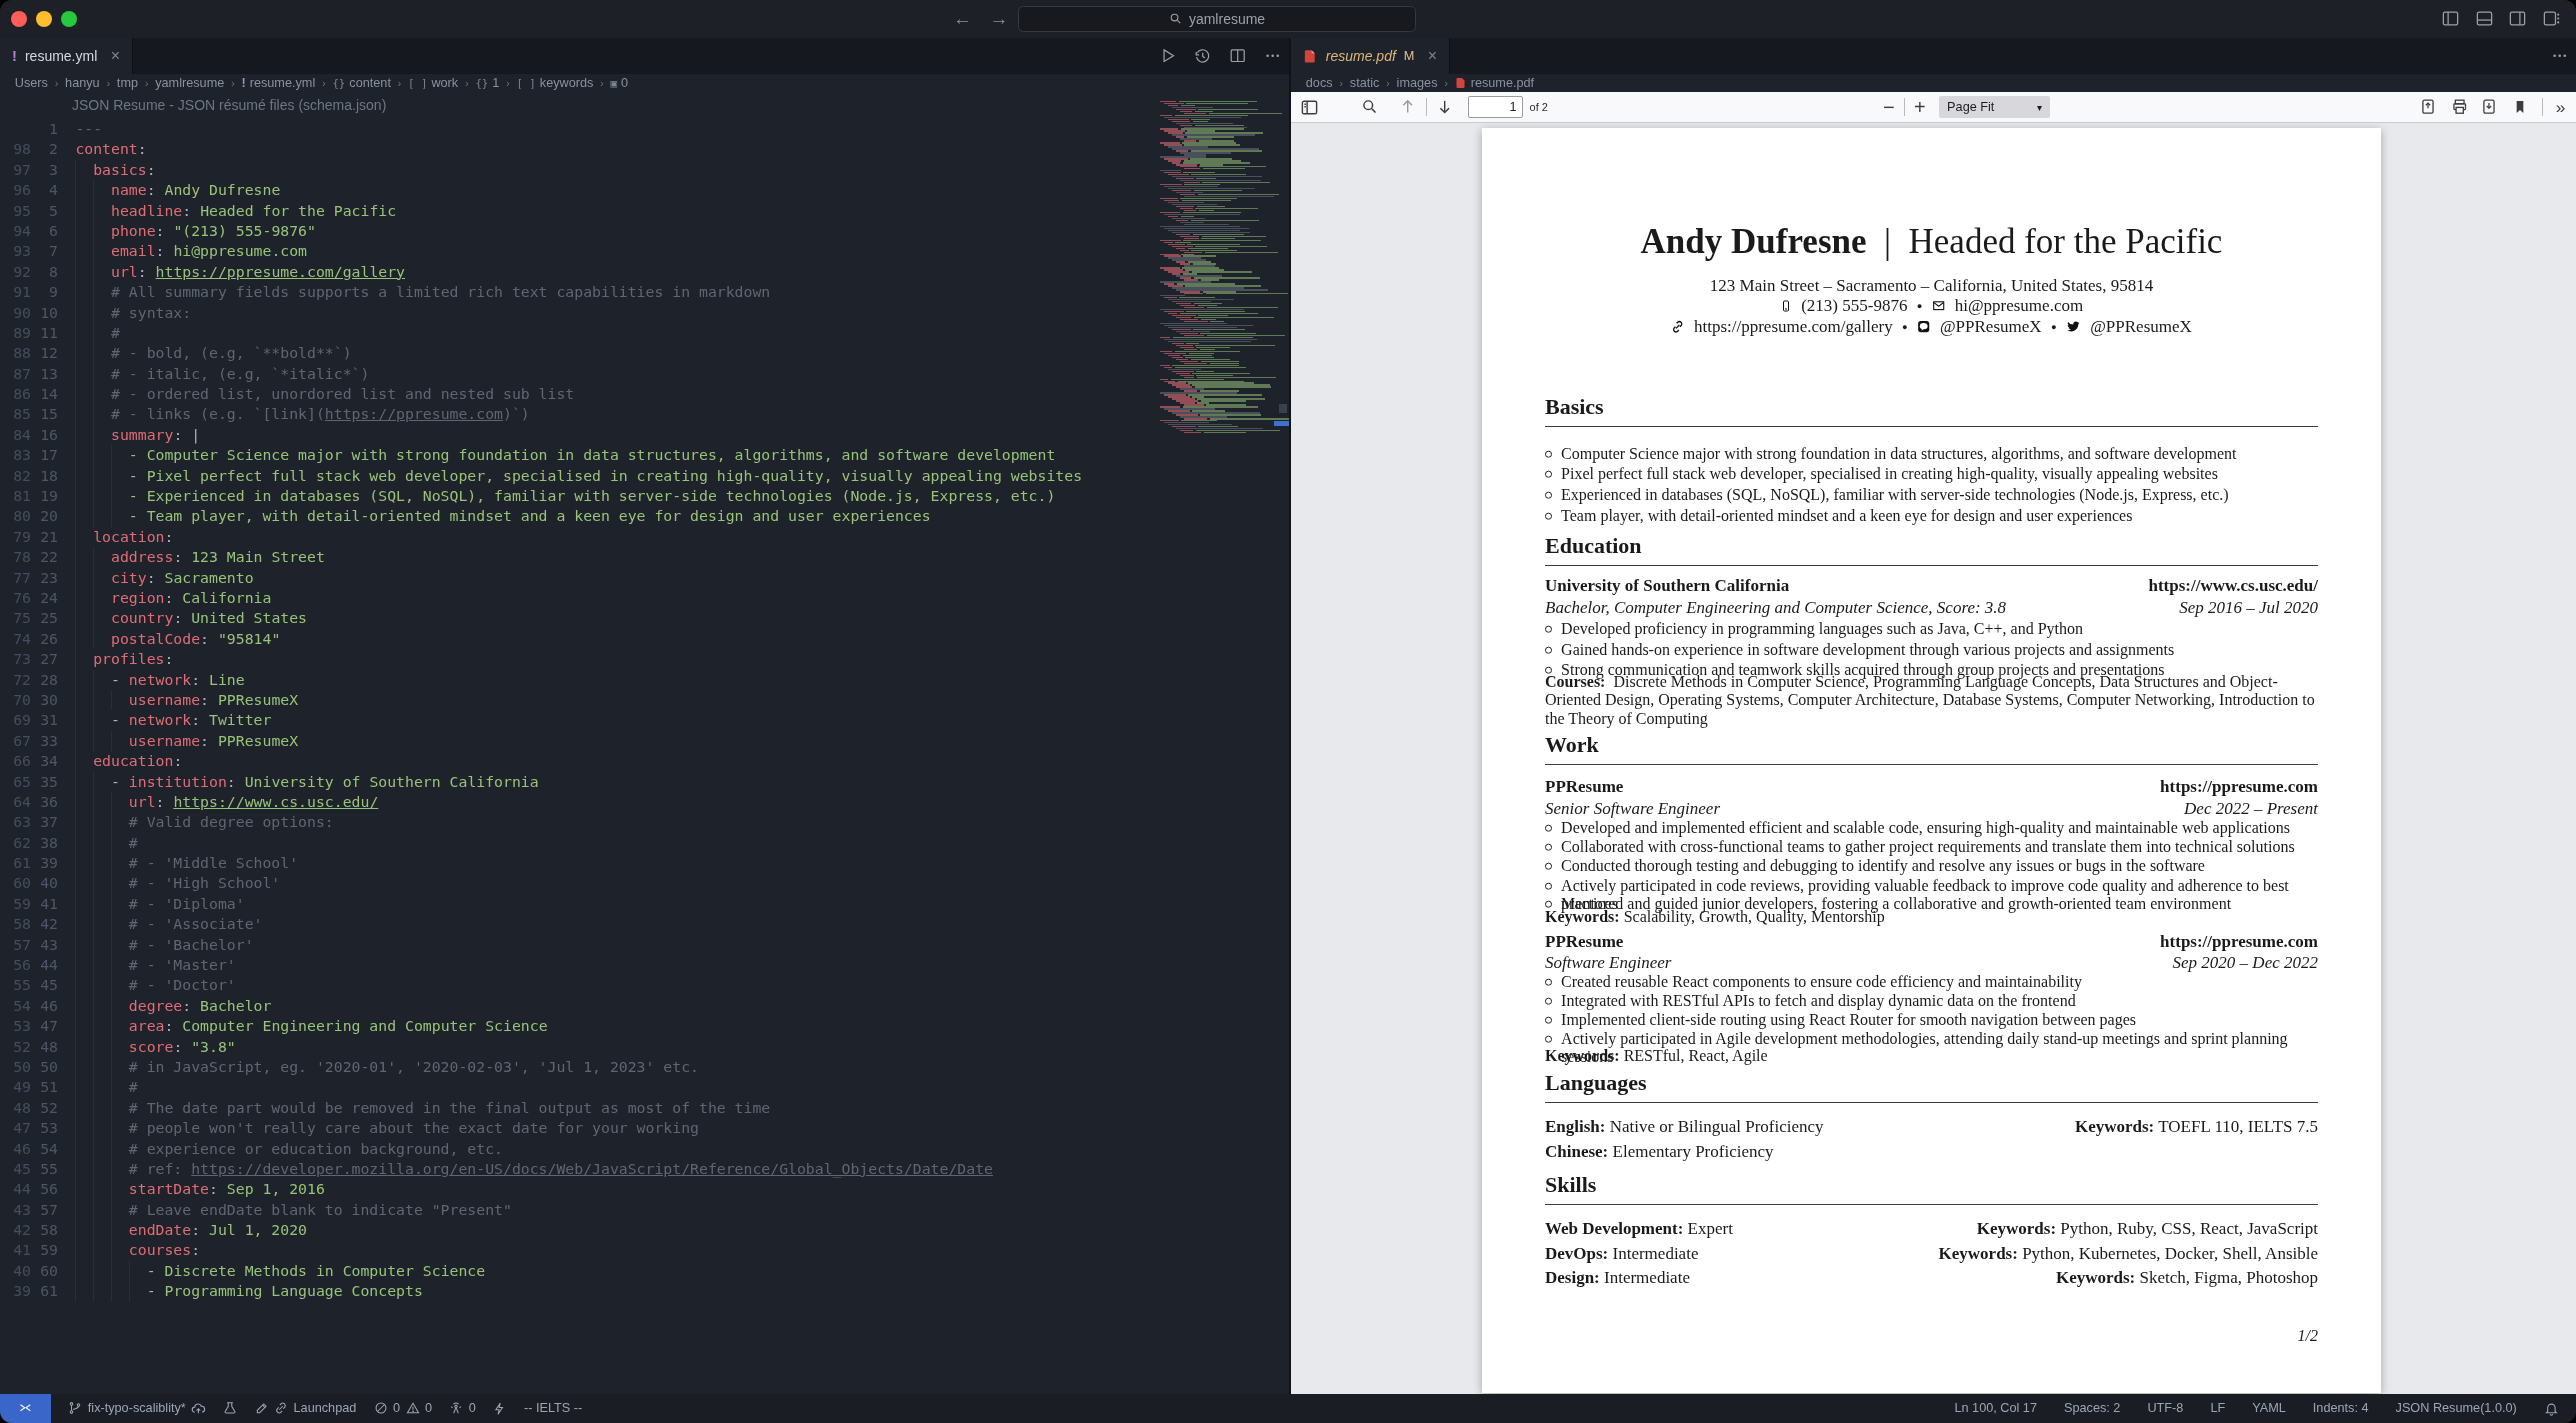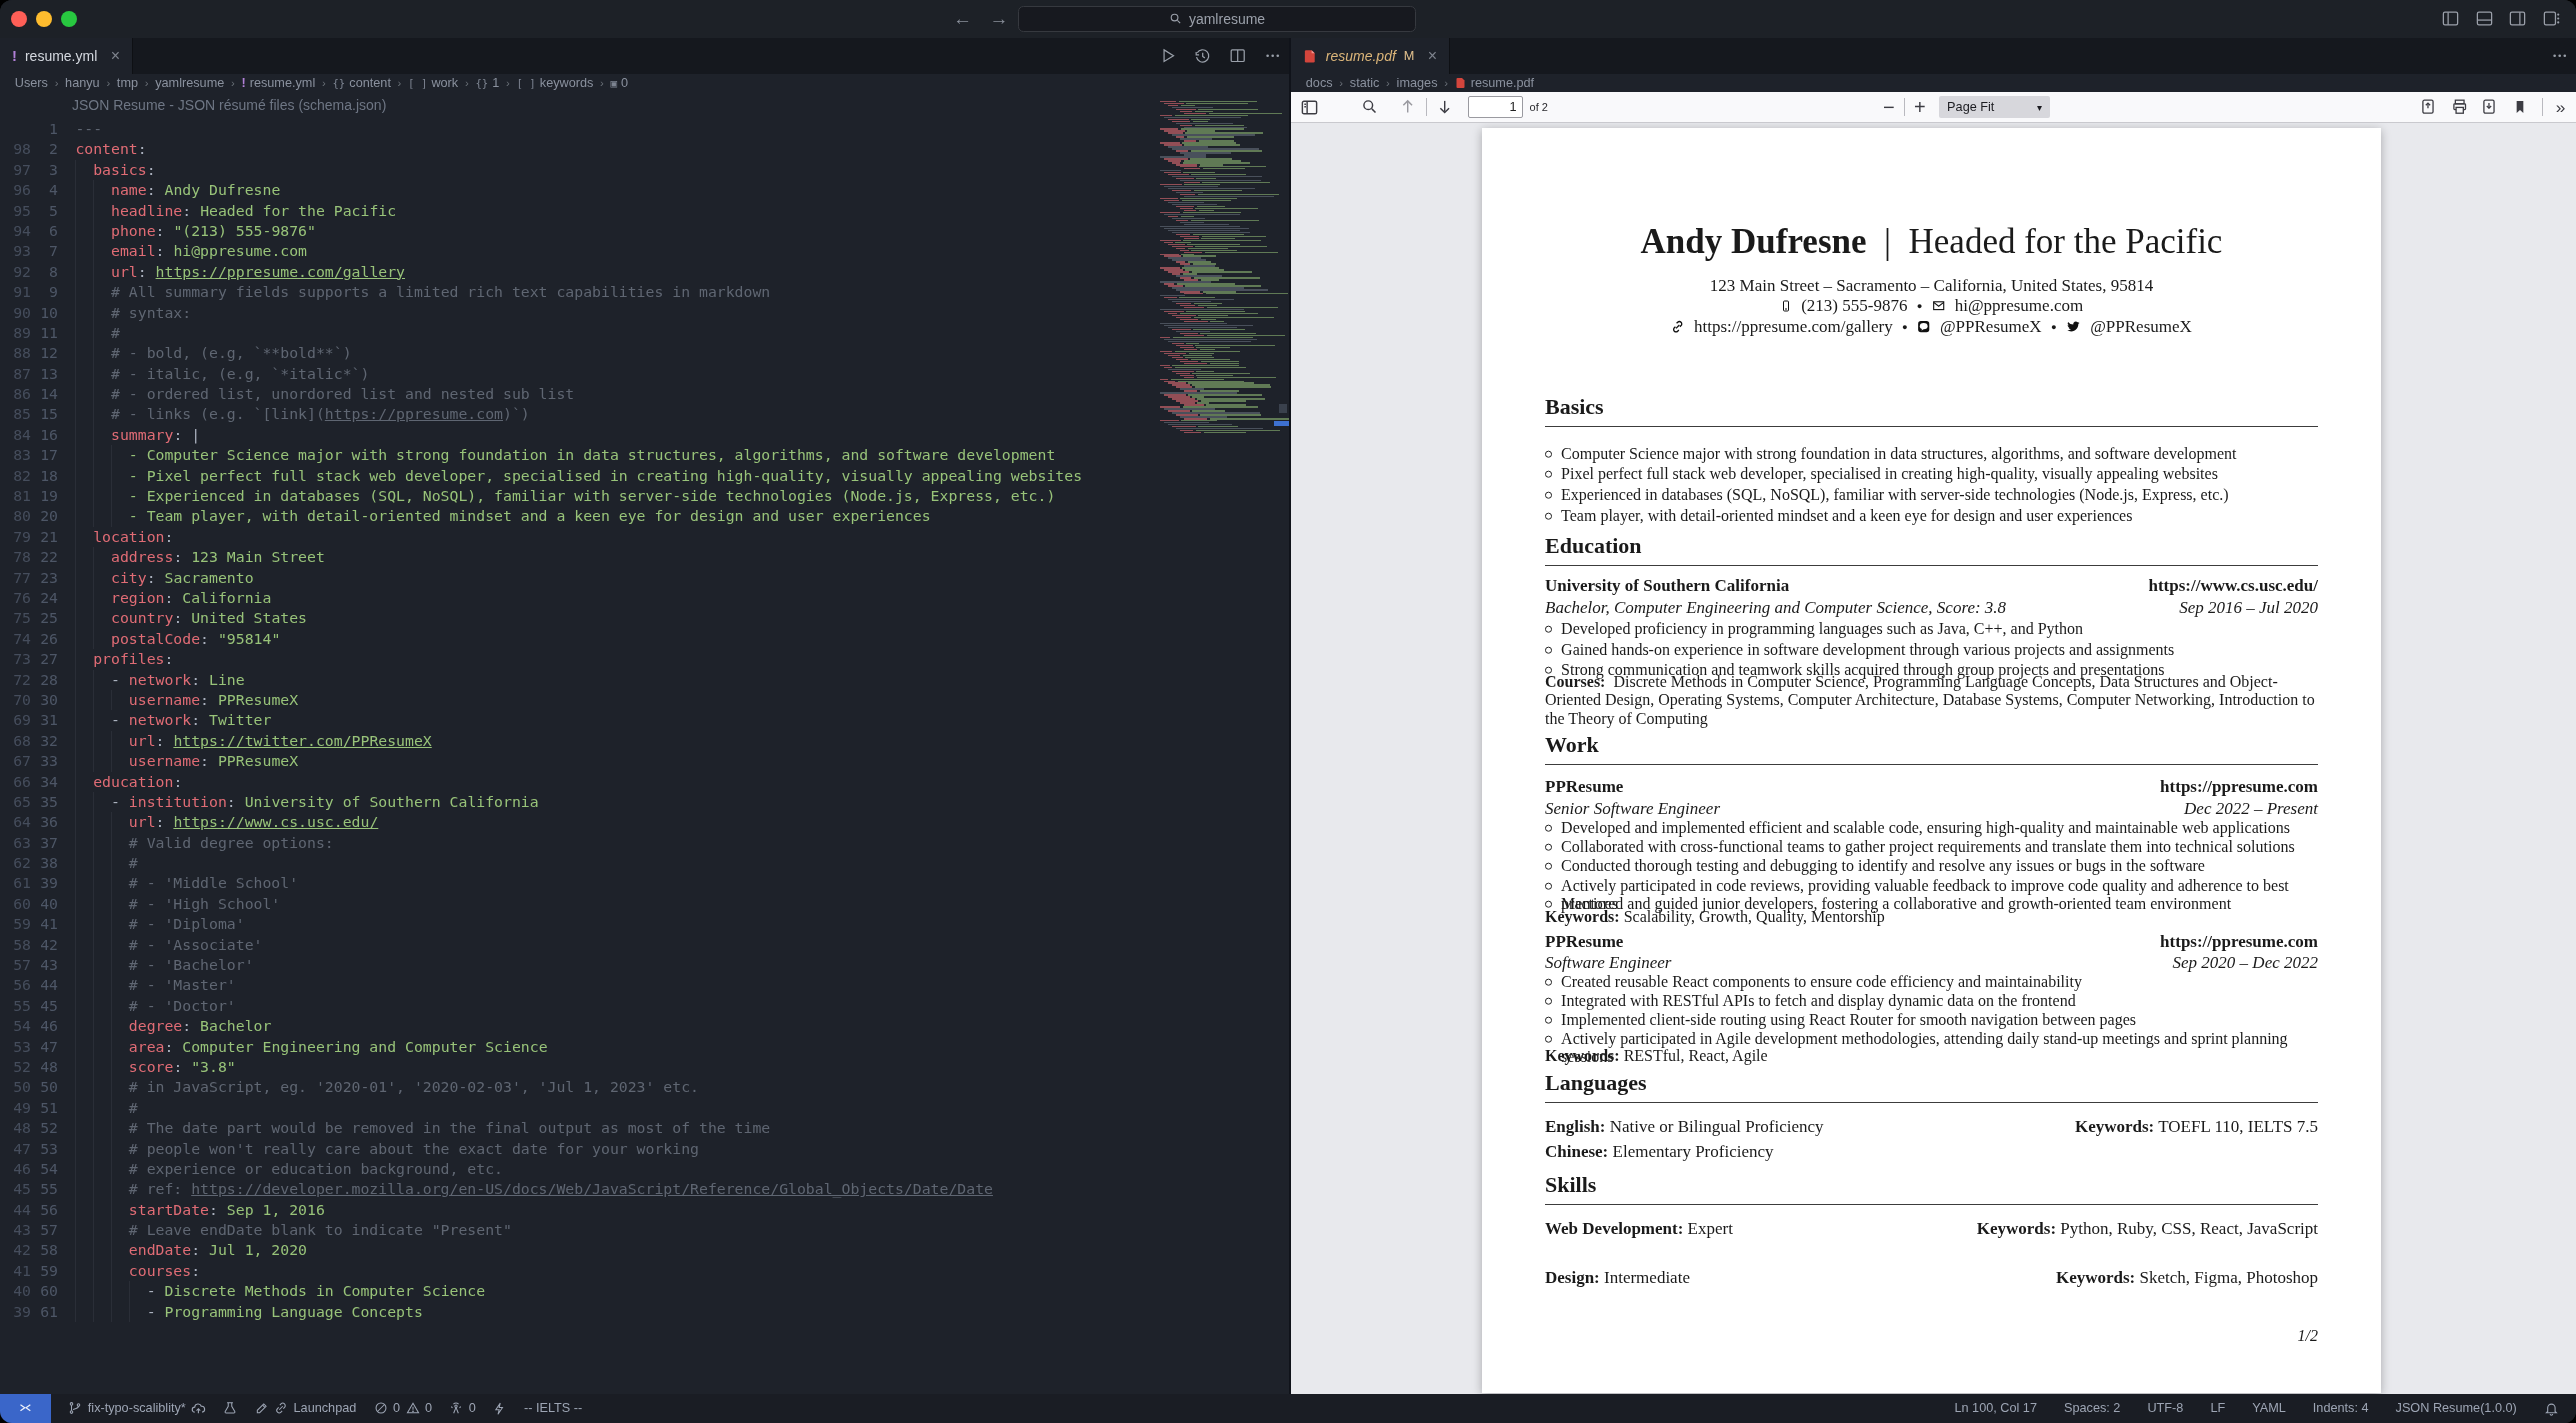--- a/index.html
+++ b/index.html
@@ -219,21 +219,20 @@
           <div class="cl"><span class="rel">79</span><span class="abs">21</span><span class="g"></span><span class="tk">location</span><span class="tp">:</span></div>
           <div class="cl"><span class="rel">78</span><span class="abs">22</span><span class="g"></span><span class="g"></span><span class="tk">address</span><span class="tp">: </span><span class="tv">123 Main Street</span></div>
           <div class="cl"><span class="rel">77</span><span class="abs">23</span><span class="g"></span><span class="g"></span><span class="tk">city</span><span class="tp">: </span><span class="tv">Sacramento</span></div>
           <div class="cl"><span class="rel">76</span><span class="abs">24</span><span class="g"></span><span class="g"></span><span class="tk">region</span><span class="tp">: </span><span class="tv">California</span></div>
           <div class="cl"><span class="rel">75</span><span class="abs">25</span><span class="g"></span><span class="g"></span><span class="tk">country</span><span class="tp">: </span><span class="tv">United States</span></div>
           <div class="cl"><span class="rel">74</span><span class="abs">26</span><span class="g"></span><span class="g"></span><span class="tk">postalCode</span><span class="tp">: </span><span class="tv">"95814"</span></div>
           <div class="cl"><span class="rel">73</span><span class="abs">27</span><span class="g"></span><span class="tk">profiles</span><span class="tp">:</span></div>
           <div class="cl"><span class="rel">72</span><span class="abs">28</span><span class="g"></span><span class="g"></span><span class="tp">- </span><span class="tk">network</span><span class="tp">: </span><span class="tv">Line</span></div>
           <div class="cl"><span class="rel">70</span><span class="abs">30</span><span class="g"></span><span class="g"></span><span class="g"></span><span class="tk">username</span><span class="tp">: </span><span class="tv">PPResumeX</span></div>
           <div class="cl"><span class="rel">69</span><span class="abs">31</span><span class="g"></span><span class="g"></span><span class="tp">- </span><span class="tk">network</span><span class="tp">: </span><span class="tv">Twitter</span></div>
-          <div class="cl"><span class="rel">68</span><span class="abs">32</span><span class="g"></span><span class="g"></span><span class="g"></span><span class="tk">url</span><span class="tp">: </span><span class="tl">https://twitter.com/PPResumeX</span></div>
           <div class="cl"><span class="rel">67</span><span class="abs">33</span><span class="g"></span><span class="g"></span><span class="g"></span><span class="tk">username</span><span class="tp">: </span><span class="tv">PPResumeX</span></div>
           <div class="cl"><span class="rel">66</span><span class="abs">34</span><span class="g"></span><span class="tk">education</span><span class="tp">:</span></div>
           <div class="cl"><span class="rel">65</span><span class="abs">35</span><span class="g"></span><span class="g"></span><span class="tp">- </span><span class="tk">institution</span><span class="tp">: </span><span class="tv">University of Southern California</span></div>
           <div class="cl"><span class="rel">64</span><span class="abs">36</span><span class="g"></span><span class="g"></span><span class="g"></span><span class="tk">url</span><span class="tp">: </span><span class="tl">https://www.cs.usc.edu/</span></div>
           <div class="cl"><span class="rel">63</span><span class="abs">37</span><span class="g"></span><span class="g"></span><span class="g"></span><span class="tc"># Valid degree options:</span></div>
           <div class="cl"><span class="rel">62</span><span class="abs">38</span><span class="g"></span><span class="g"></span><span class="g"></span><span class="tc">#</span></div>
           <div class="cl"><span class="rel">61</span><span class="abs">39</span><span class="g"></span><span class="g"></span><span class="g"></span><span class="tc"># - 'Middle School'</span></div>
           <div class="cl"><span class="rel">60</span><span class="abs">40</span><span class="g"></span><span class="g"></span><span class="g"></span><span class="tc"># - 'High School'</span></div>
           <div class="cl"><span class="rel">59</span><span class="abs">41</span><span class="g"></span><span class="g"></span><span class="g"></span><span class="tc"># - 'Diploma'</span></div>
           <div class="cl"><span class="rel">58</span><span class="abs">42</span><span class="g"></span><span class="g"></span><span class="g"></span><span class="tc"># - 'Associate'</span></div>
@@ -690,20 +689,24 @@
             <span><b>Keywords:</b> TOEFL 110, IELTS 7.5</span>
           </div>
           <div class="pp p-row" style="top: 1014px;">
             <span><b>Chinese:</b> Elementary Proficiency</span>
             <span></span>
           </div>
           <div class="pp p-row" style="top: 1091px;">
             <span><b>Web Development:</b> Expert</span>
             <span><b>Keywords:</b> Python, Ruby, CSS, React, JavaScript</span>
           </div>
+          <div class="pp p-row" style="top: 1116px;">
+            <span><b>DevOps:</b> Intermediate</span>
+            <span><b>Keywords:</b> Python, Kubernetes, Docker, Shell, Ansible</span>
+          </div>
           <div class="pp p-row" style="top: 1140px;">
             <span><b>Design:</b> Intermediate</span>
             <span><b>Keywords:</b> Sketch, Figma, Photoshop</span>
           </div>
         </div>
     </div>
   </div>
 
   <div class="statusbar">
     <div class="remote">

